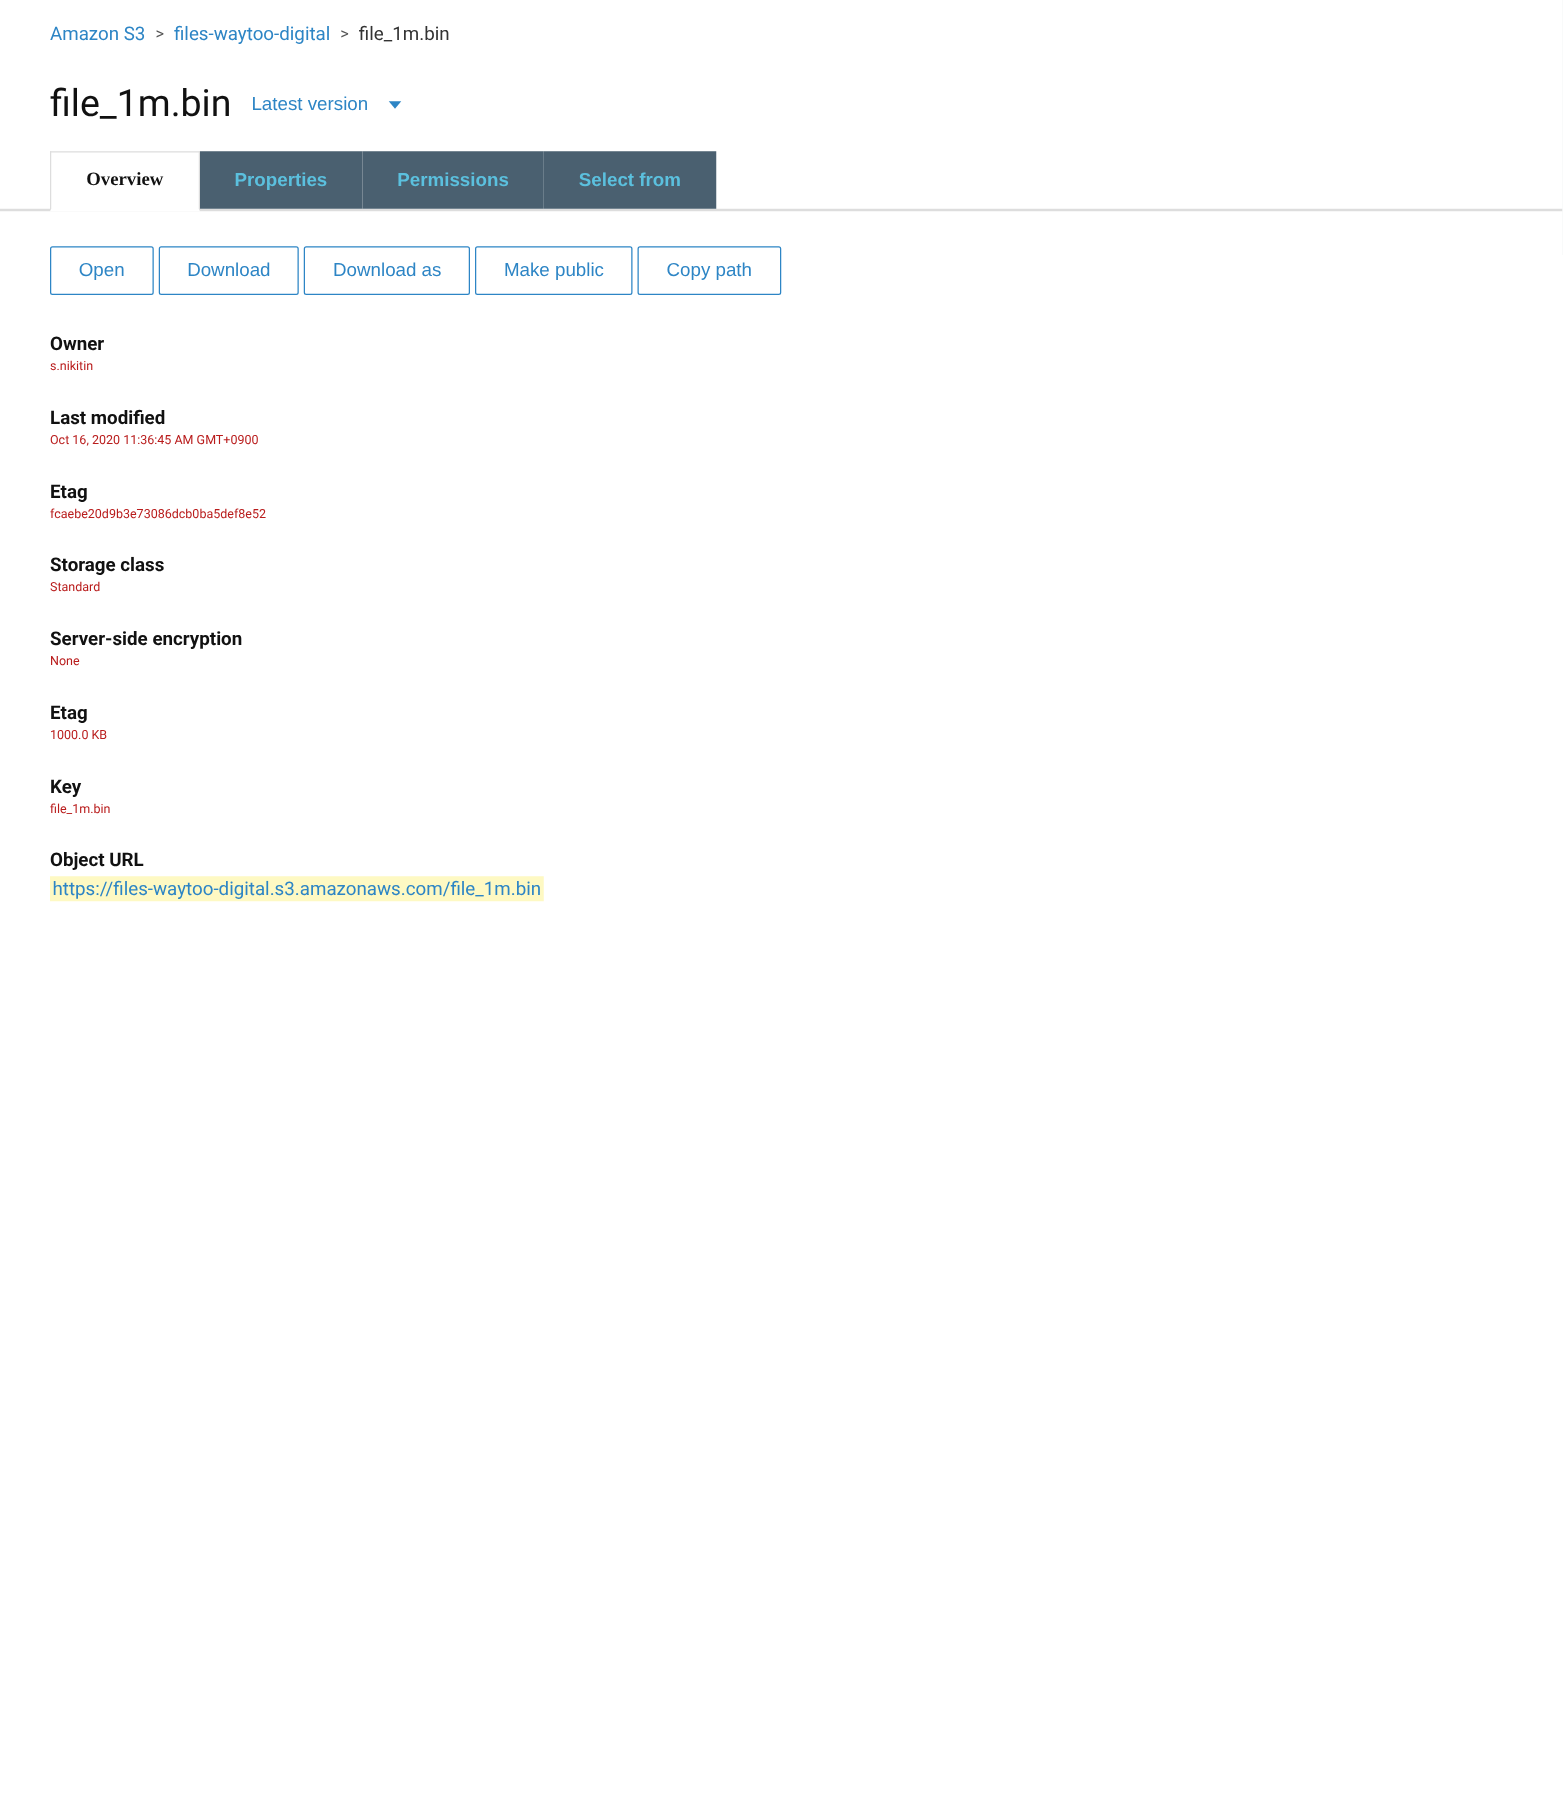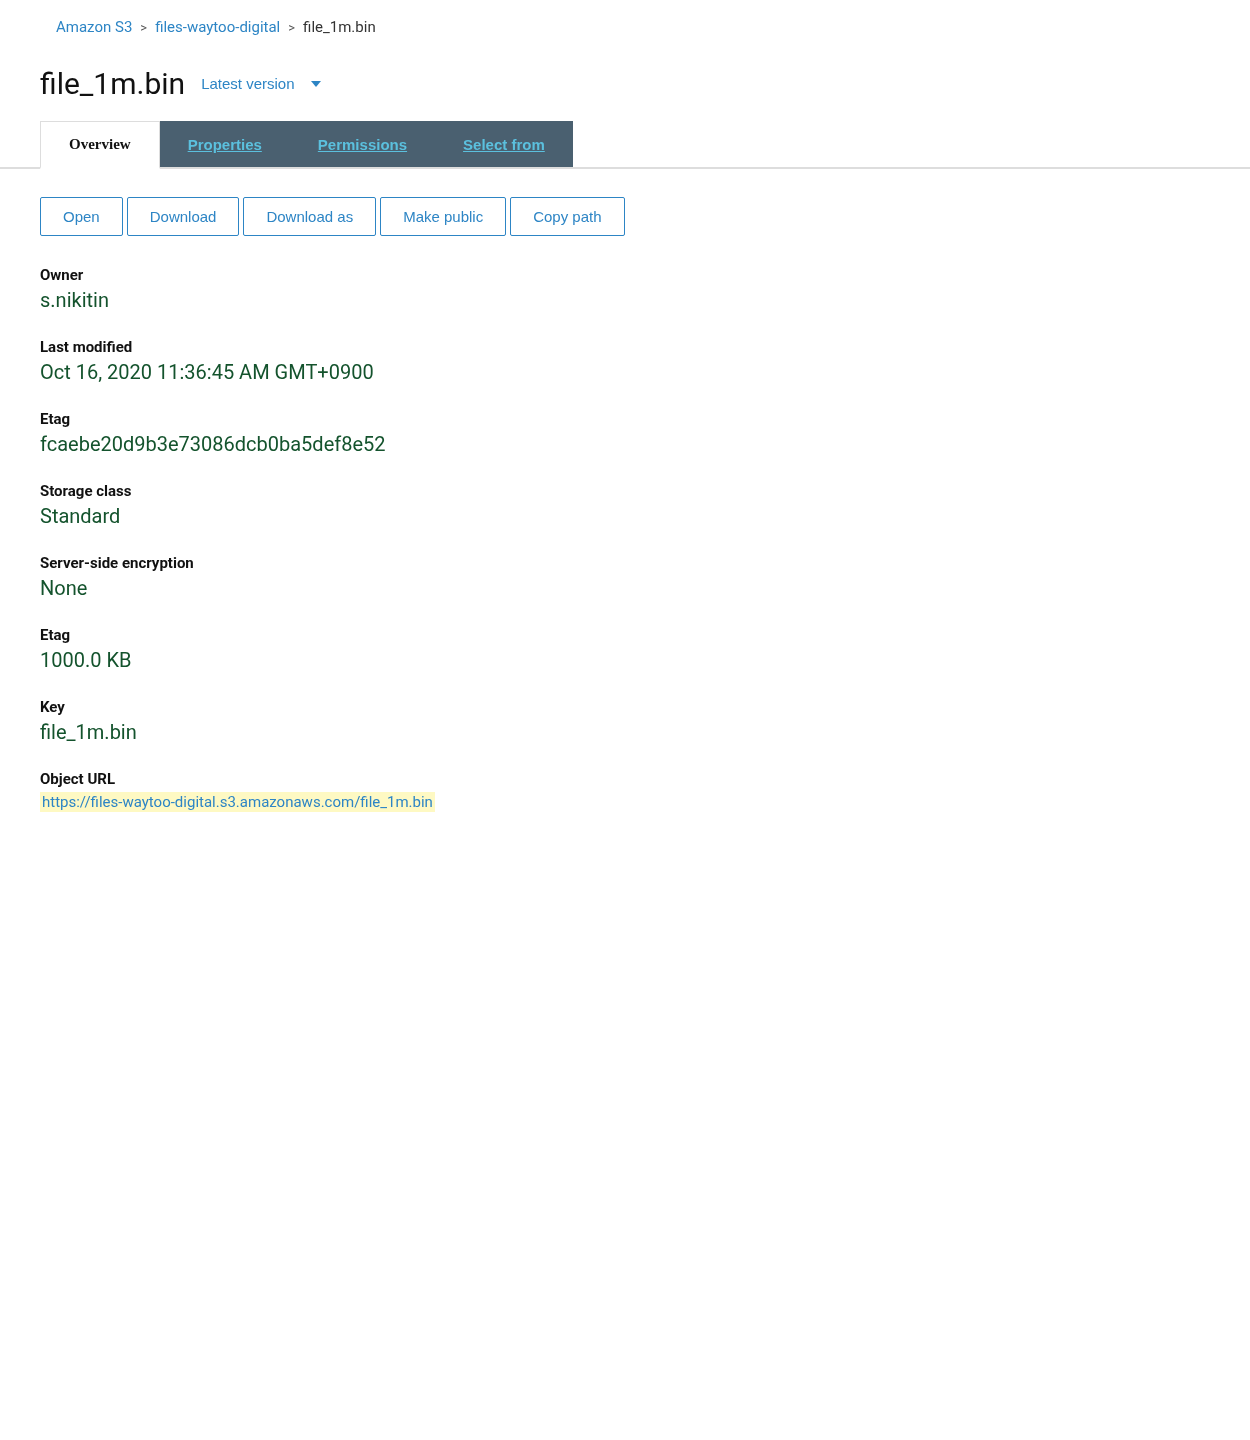--- a/index.html
+++ b/index.html
@@ -17,21 +17,21 @@
 
     .main-container {
       background: #fff;
       margin: 0;
       padding: 0;
       min-height: 1440px;
     }
 
     
     .breadcrumb {
-      padding: 18px 40px 10px 56px;
+      padding: 18px 40px 10px 40px;
       display: flex;
       align-items: center;
       gap: 8px;
       font-size: 15px;
     }
 
     .breadcrumb-link {
       color: #2d85c5;
       text-decoration: none;
       cursor: pointer;
@@ -105,21 +105,20 @@
       border: 1px solid #ddd;
       border-bottom: 2px solid #fff;
       margin-bottom: -2px;
       font-family: Liberation Serif, serif;
     }
 
     .tab-dark {
       background: #4a6070;
       color: #5bc0de;
       font-weight: 600;
-      text-decoration: underline;
     }
 
     
     .actions-area {
       padding: 28px 40px 20px 40px;
       display: flex;
       gap: 4px;
       flex-wrap: wrap;
     }
 
@@ -143,22 +142,22 @@
     }
 
     .detail-label {
       font-size: 15px;
       font-weight: 700;
       color: #111;
       margin-bottom: 4px;
     }
 
     .detail-value {
-      font-size: 20px;
-      color: #14532d;
+      font-size: 10px;
+      color: #b91c1c;
       font-weight: 400;
     }
 
     .detail-value-link {
       font-size: 15px;
       color: #2d85c5;
       text-decoration: none;
       background: #fef9c3;
       padding: 1px 2px;
     }

